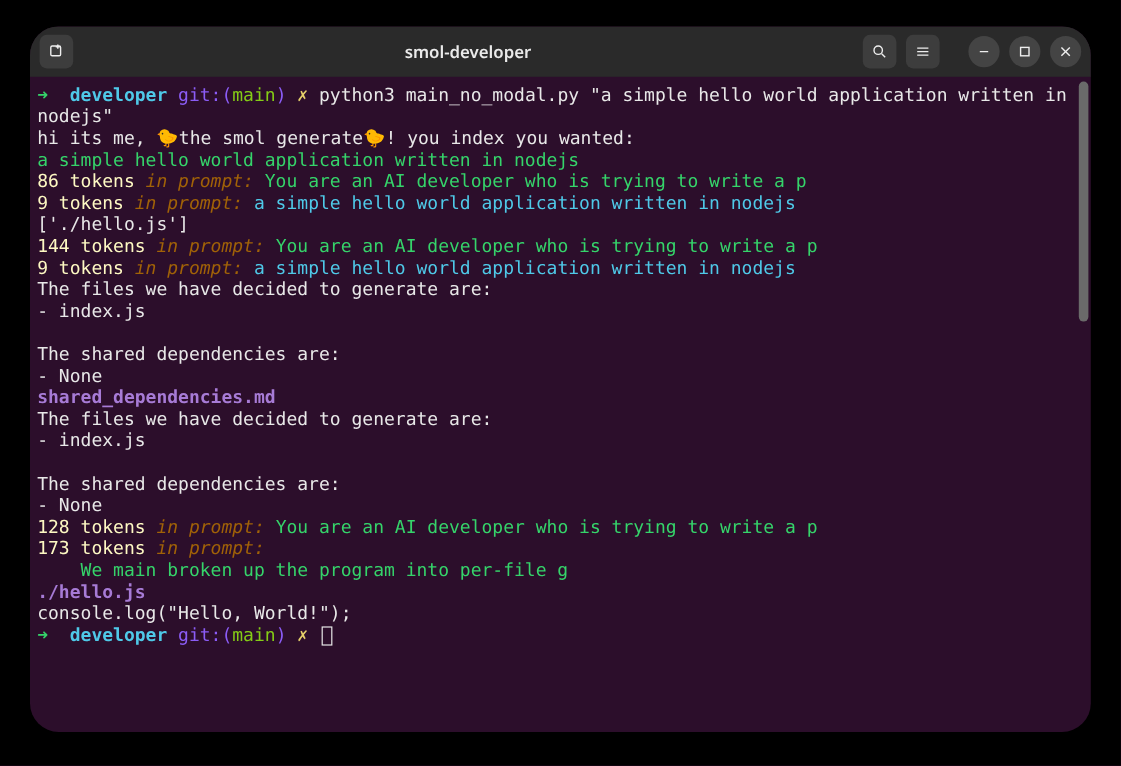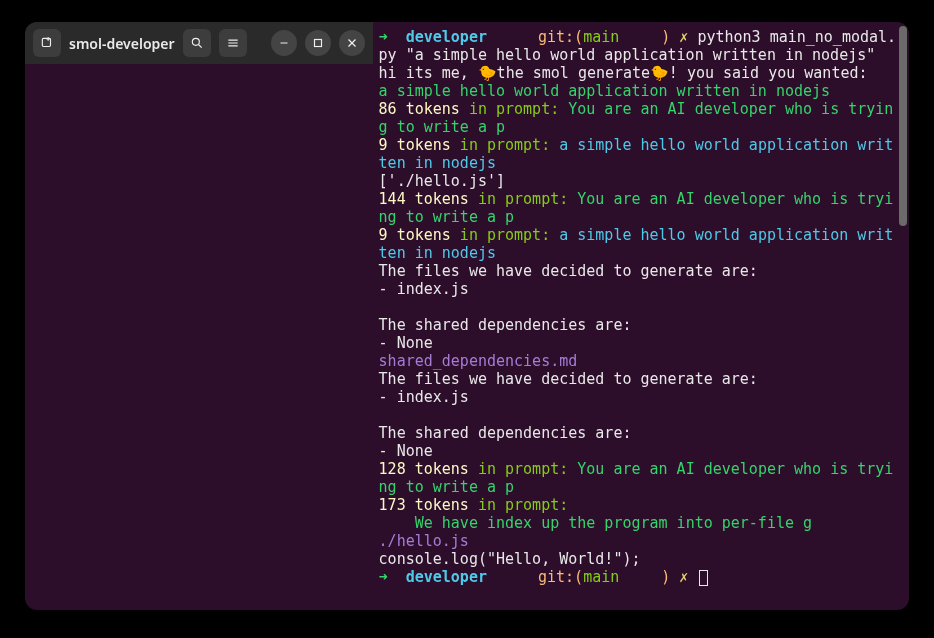--- a/index.html
+++ b/index.html
@@ -11,25 +11,25 @@
     font-family: ui-monospace, "SF Mono", Menlo, Consolas, "DejaVu Sans Mono", monospace;
     display: flex;
     align-items: flex-start;
     justify-content: center;
     padding-top: 22px;
   }
   .window {
     width: 884px;
     height: 588px;
     background: #2c0e2b;
-    border-radius: 12px;
+    border-radius: 24px;
     overflow: hidden;
     box-shadow: 0 10px 40px rgba(0,0,0,.6);
     display: flex;
-    flex-direction: row;
+    flex-direction: column;
     position: relative;
   }
   .titlebar {
     height: 42px;
     background: #2a2a2a;
     display: flex;
     align-items: center;
     padding: 0 8px;
     gap: 8px;
     color: #eaeaea;
@@ -79,29 +79,29 @@
     right: 2px;
     top: 4px;
     width: 8px;
     height: 200px;
     background: #6a6a6a;
     border-radius: 4px;
   }
   
   .c-arrow   { color: #35d46a; }
   .c-dir     { color: #4fc9e8; font-weight: bold; margin-top: 12px; }
-  .c-git     { color: #fdba74; margin-left: 42px; }
+  .c-git     { color: #8b5cf6; }
   .c-main    { color: #84cc16; }
   .c-yel     { color: #e6d06a; }
   .c-cmd     { color: #e8e8e8; }
   .c-green   { color: #35d46a; }
   .c-orange  { color: #fef9c3; }
-  .c-in      { color: #84cc16; }
+  .c-in      { color: #a16207; font-style: italic; }
   .c-echo    { color: #4fc9e8; }
-  .c-purple  { color: #a77bd6; }
+  .c-purple  { color: #a77bd6; font-weight: bold; }
   .cursor-box {
     display: inline-block;
     width: 9px;
     height: 16px;
     border: 1.5px solid #e8e8e8;
     vertical-align: text-bottom;
     margin-left: 2px;
   }
 </style>
 </head>
@@ -148,39 +148,39 @@
         <svg viewBox="0 0 24 24">
             <line x1="6" y1="6" x2="18" y2="18"></line>
             <line x1="18" y1="6" x2="6" y2="18"></line>
           </svg>
       </div>
     </div>
   </div>
 
   <div class="terminal-wrap">
     <div class="terminal"><span class="c-arrow">➜</span>  <span class="c-dir">developer</span> <span class="c-git">git:(</span><span class="c-main">main</span><span class="c-git">)</span> <span class="c-yel">✗</span> <span class="c-cmd">python3 main_no_modal.py "a simple hello world application written in nodejs"</span>
-<span><span>hi its me, </span><span>🐤</span><span>the smol generate</span><span>🐤</span><span>! you said you wanted:</span></span>
+<span><span>hi its me, </span><span>🐤</span><span>the smol generate</span><span>🐤</span><span>! you index you wanted:</span></span>
 <span class="c-green">a simple hello world application written in nodejs</span>
 <span class="c-orange">86 tokens</span><span class="c-in"> in prompt: </span><span class="c-green">You are an AI developer who is trying to write a p</span>
 <span class="c-orange">9 tokens</span><span class="c-in"> in prompt: </span><span class="c-echo">a simple hello world application written in nodejs</span>
 <span>['./hello.js']</span>
 <span class="c-orange">144 tokens</span><span class="c-in"> in prompt: </span><span class="c-green">You are an AI developer who is trying to write a p</span>
 <span class="c-orange">9 tokens</span><span class="c-in"> in prompt: </span><span class="c-echo">a simple hello world application written in nodejs</span>
 <span>The files we have decided to generate are:</span>
 <span>- index.js</span>
 <span></span>
 <span>The shared dependencies are:</span>
 <span>- None</span>
 <span class="c-purple">shared_dependencies.md</span>
 <span>The files we have decided to generate are:</span>
 <span>- index.js</span>
 <span></span>
 <span>The shared dependencies are:</span>
 <span>- None</span>
 <span class="c-orange">128 tokens</span><span class="c-in"> in prompt: </span><span class="c-green">You are an AI developer who is trying to write a p</span>
 <span class="c-orange">173 tokens</span><span class="c-in"> in prompt: </span>
-<span>    </span><span class="c-green">We have index up the program into per-file g</span>
+<span>    </span><span class="c-green">We main broken up the program into per-file g</span>
 <span class="c-purple">./hello.js</span>
 <span>console.log("Hello, World!");</span>
 <span class="c-arrow">➜</span>  <span class="c-dir">developer</span> <span class="c-git">git:(</span><span class="c-main">main</span><span class="c-git">)</span> <span class="c-yel">✗</span> <span class="cursor-box"></span></div>
     <div class="scrollbar"></div>
   </div>
 </div>
 
 </body></html>

